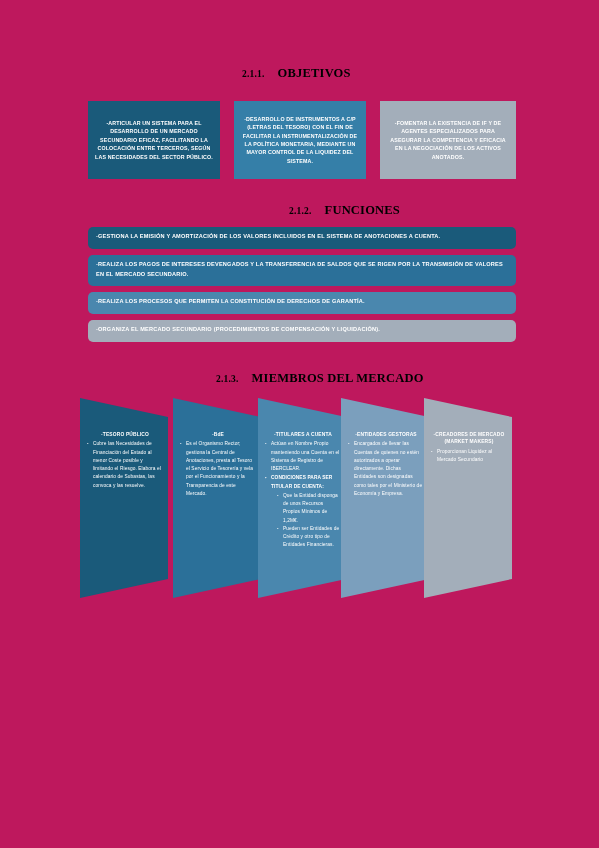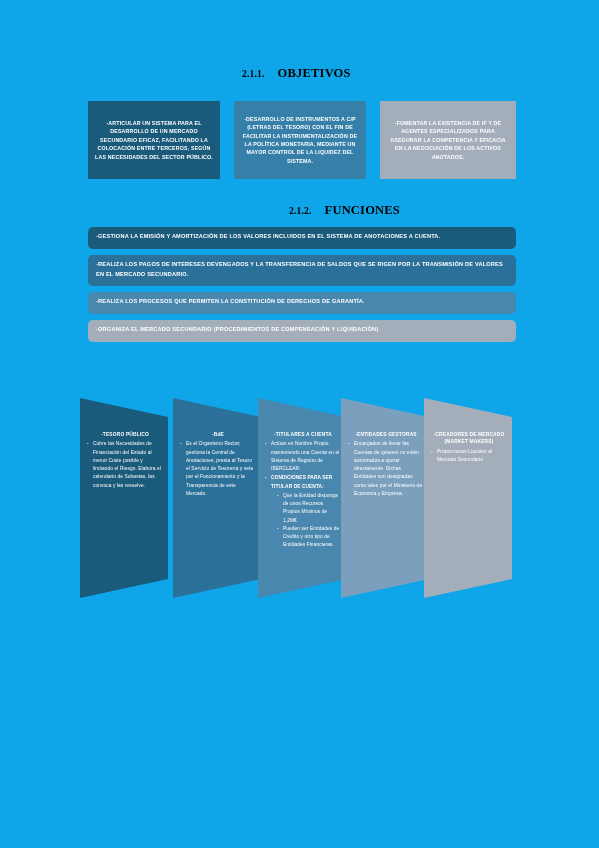--- a/index.html
+++ b/index.html
@@ -12,21 +12,21 @@
     height: 848px;
     font-family: "Liberation Sans", sans-serif;
     color: #000000;
     position: relative;
     overflow: hidden;
   }
   .page {
     position: relative;
     width: 599px;
     height: 848px;
-    background: #0ea5e9;
+    background: #be185d;
   }
 
   
   .section-heading {
     position: absolute;
     font-family: "Liberation Serif", serif;
     font-weight: bold;
     font-size: 11.5px;
     letter-spacing: 0.2px;
     white-space: nowrap;
@@ -197,20 +197,23 @@
     <span class="num">2.1.2.</span><span class="ttl">FUNCIONES</span>
   </div>
 
   <div class="fn-list">
     <div class="fn-bar" style="background: rgb(26, 90, 122);">-GESTIONA LA EMISIÓN Y AMORTIZACIÓN DE LOS VALORES INCLUIDOS EN EL SISTEMA DE ANOTACIONES A CUENTA.</div>
     <div class="fn-bar" style="background: rgb(43, 112, 153);">-REALIZA LOS PAGOS DE INTERESES DEVENGADOS Y LA TRANSFERENCIA DE SALDOS QUE SE RIGEN POR LA TRANSMISIÓN DE VALORES EN EL MERCADO SECUNDARIO.</div>
     <div class="fn-bar" style="background: rgb(74, 135, 174);">-REALIZA LOS PROCESOS QUE PERMITEN LA CONSTITUCIÓN DE DERECHOS DE GARANTÍA.</div>
     <div class="fn-bar" style="background: rgb(163, 174, 186);">-ORGANIZA EL MERCADO SECUNDARIO (PROCEDIMIENTOS DE COMPENSACIÓN Y LIQUIDACIÓN).</div>
   </div>
 
+  <div class="section-heading" id="h-miembros">
+    <span class="num">2.1.3.</span><span class="ttl">MIEMBROS DEL MERCADO</span>
+  </div>
 
   <div class="members" id="members-row">
       <div class="member" style="background: rgb(26, 90, 122);">
         <div class="m-title">-TESORO PÚBLICO</div>
         <ul class="m-list">
           <li>Cubre las Necesidades de Financiación del Estado al menor Coste posible y limitando el Riesgo. Elabora el calendario de Subastas, las convoca y las resuelve.</li>
         </ul>
       </div>
       <div class="member" style="background: rgb(43, 112, 153);">
         <div class="m-title">-BdE</div>

